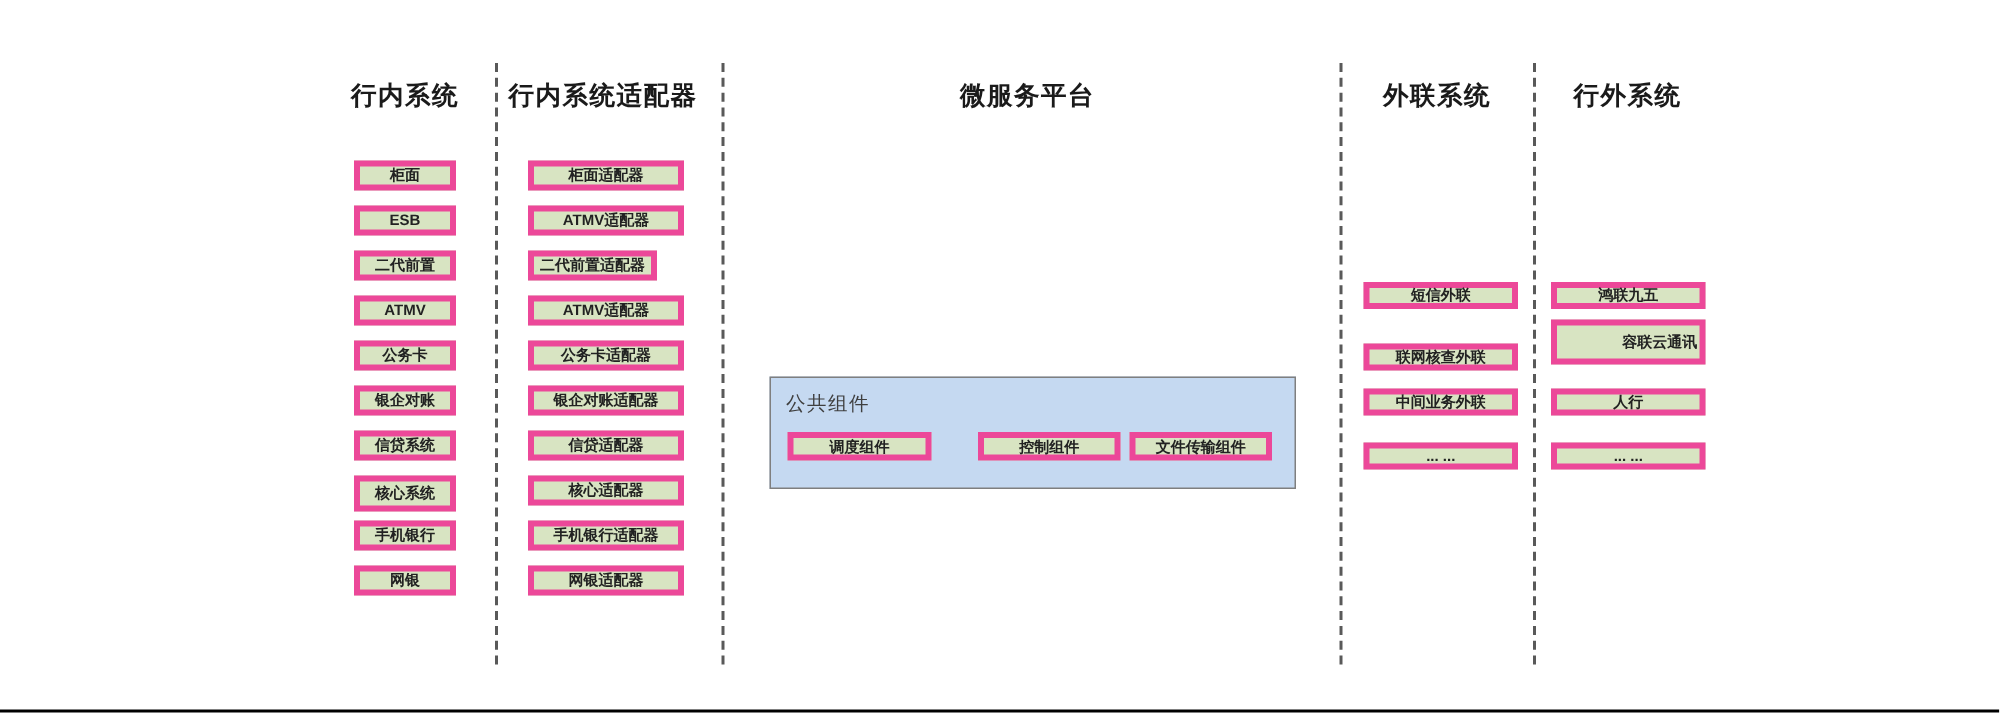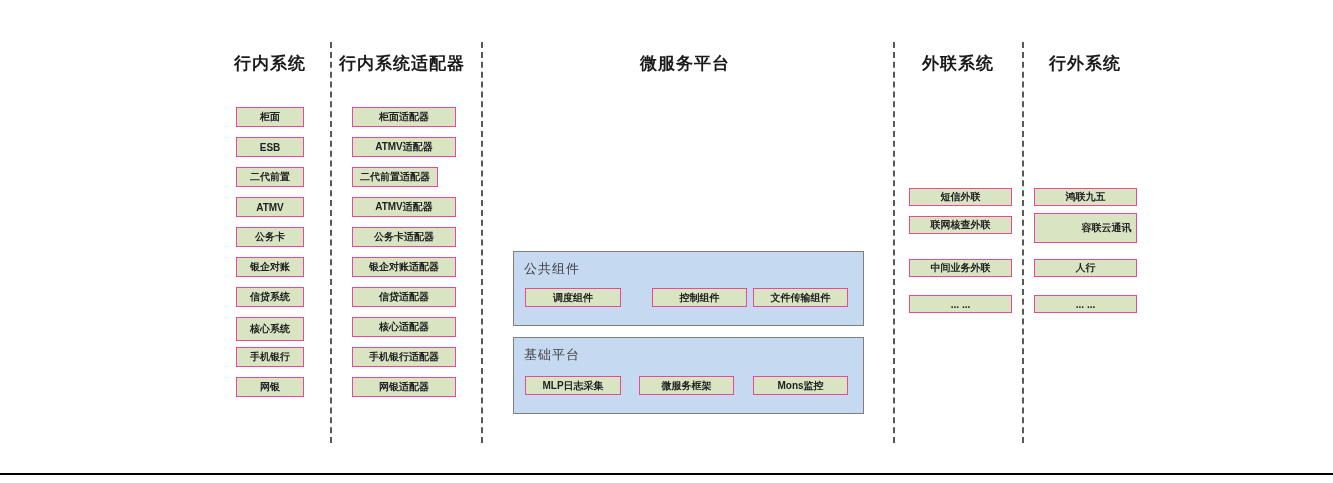--- a/index.html
+++ b/index.html
@@ -9,21 +9,21 @@
   }
   .hdr {
     position:absolute; top:54px; height:20px; line-height:20px;
     font-size:17px; font-weight:bold; color:#1a1a1a; text-align:center; letter-spacing:1px;
   }
   .vline {
     position:absolute; top:42px; height:401px; width:0;
     border-left:2px dashed #595959;
   }
   .gbox {
-    position:absolute; background:#d8e4c2; border:1px solid #ec4899;
+    position:absolute; background:#d8e4c2; border:4px solid #ec4899;
     display:flex; align-items:center; justify-content:center;
     font-size:10px; font-weight:bold; color:#222222; text-align:center;
     box-sizing:border-box;
   }
   .vbox {
     writing-mode:vertical-rl; text-orientation:upright;
     letter-spacing:1px; line-height:1;
   }
   .bluebox {
     position:absolute; background:#c5d9f1; border:1px solid #7f7f7f; box-sizing:border-box;
@@ -74,29 +74,23 @@
   <div class="gbox" style="left:352px;top:377px;width:104px;height:20px;">网银适配器</div>
 
 
   <div class="bluebox" style="left:513px;top:251px;width:351px;height:75px;">
     <div class="blabel">公共组件</div>
     <div class="gbox" style="left:11px;top:36px;width:96px;height:19px;">调度组件</div>
     <div class="gbox" style="left:138px;top:36px;width:95px;height:19px;">控制组件</div>
     <div class="gbox" style="left:239px;top:36px;width:95px;height:19px;">文件传输组件</div>
   </div>
 
-  <div class="bluebox" style="left:513px;top:337px;width:351px;height:77px;">
-    <div class="blabel">基础平台</div>
-    <div class="gbox" style="left:11px;top:38px;width:96px;height:19px;">MLP日志采集</div>
-    <div class="gbox" style="left:125px;top:38px;width:95px;height:19px;">微服务框架</div>
-    <div class="gbox" style="left:239px;top:38px;width:95px;height:19px;">Mons监控</div>
-  </div>
 
   <div class="gbox" style="left:909px;top:188px;width:103px;height:18px;">短信外联</div>
-  <div class="gbox" style="left:909px;top:216px;width:103px;height:18px;">联网核查外联</div>
+  <div class="gbox" style="left:909px;top:229px;width:103px;height:18px;">联网核查外联</div>
   <div class="gbox" style="left:909px;top:259px;width:103px;height:18px;">中间业务外联</div>
   <div class="gbox" style="left:909px;top:295px;width:103px;height:18px;">... ...</div>
 
   <div class="gbox" style="left:1034px;top:188px;width:103px;height:18px;">鸿联九五</div>
   <div class="gbox" style="left:1034px;top:213px;width:103px;height:30px;padding-left:42px;">容联云通讯</div>
   <div class="gbox" style="left:1034px;top:259px;width:103px;height:18px;">人行</div>
   <div class="gbox" style="left:1034px;top:295px;width:103px;height:18px;">... ...</div>
 
   <div class="rule"></div>
 

